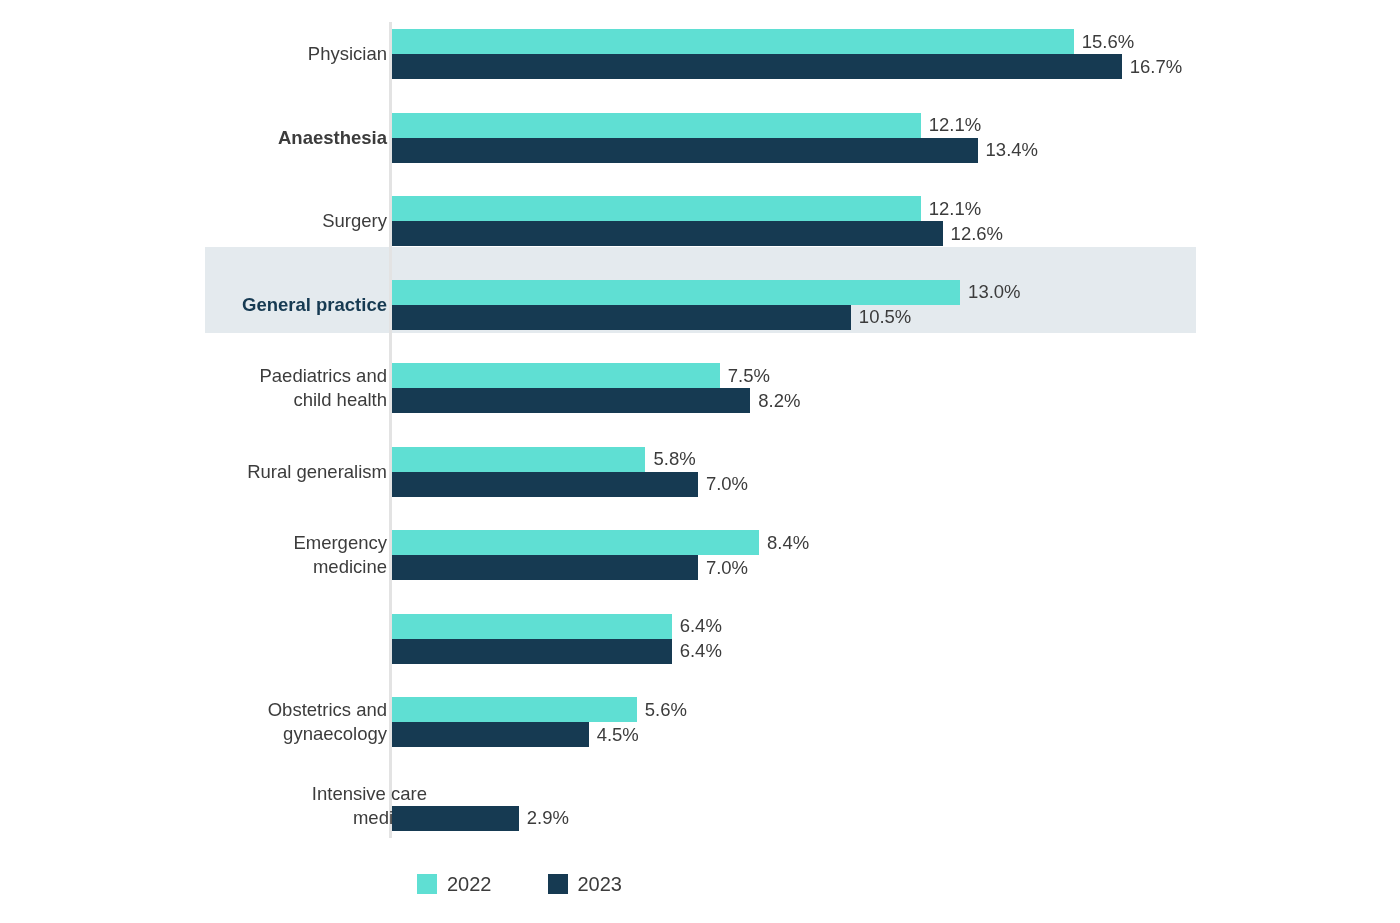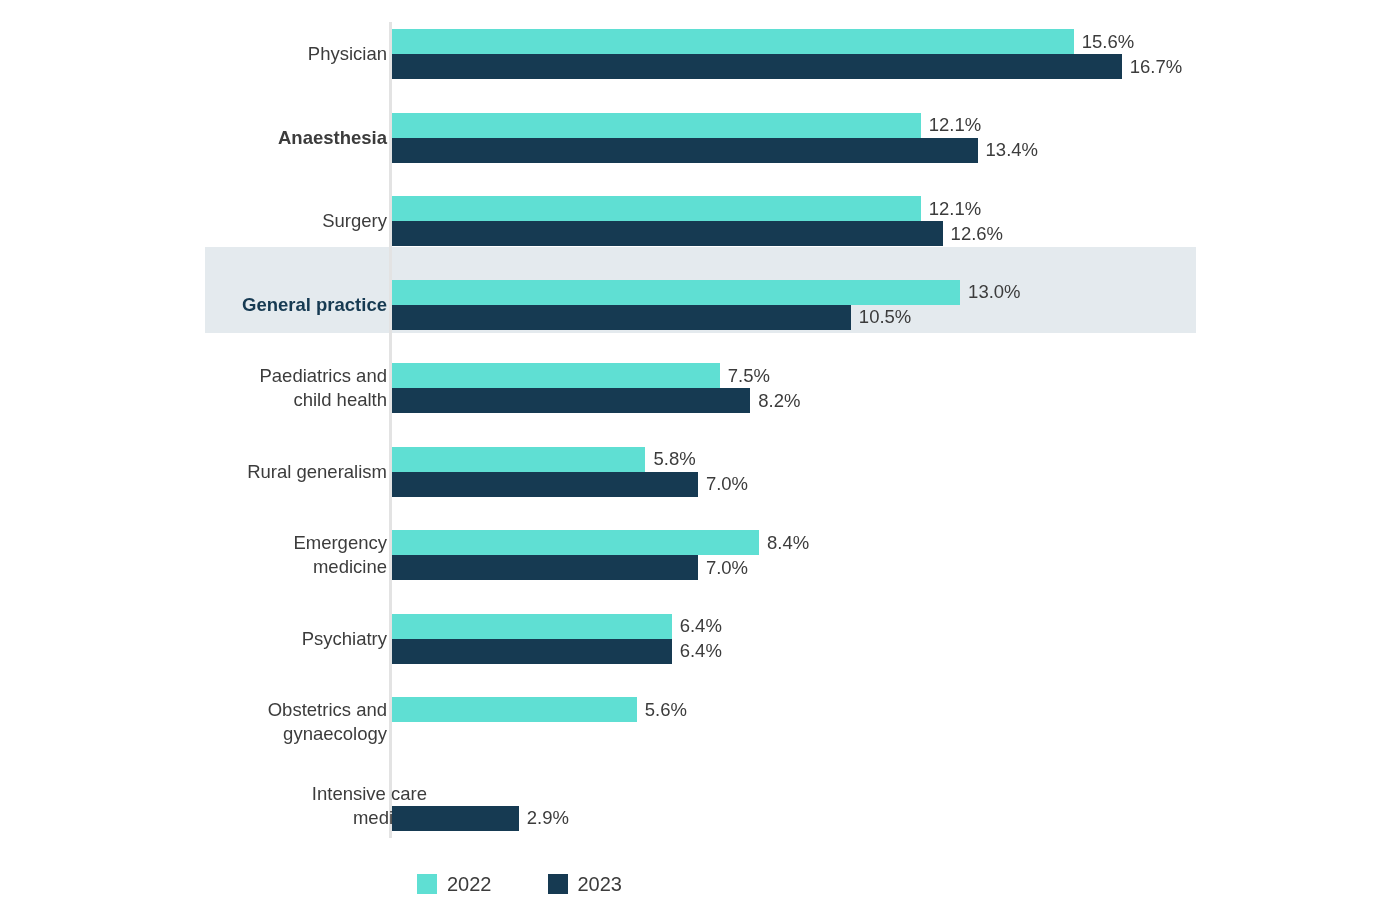--- a/index.html
+++ b/index.html
@@ -208,36 +208,39 @@
         <div class="bar-row" style="top: 0px; width: 1008px;">
           <div class="bar y2022" style="width: 367.08px;"></div>
           <span class="bar-value" style="left: 367.08px;">8.4%</span>
         </div>
         <div class="bar-row" style="top: 25px; width: 1008px;">
           <div class="bar y2023" style="width: 305.9px;"></div>
           <span class="bar-value" style="left: 305.9px;">7.0%</span>
         </div>
       </div>
       <div class="group" style="top: 613.5px; height: 50px;">
-        <div class="cat-label" style="top: 13px;">Psychiatry</div>
         <div class="bar-row" style="top: 0px; width: 1008px;">
           <div class="bar y2022" style="width: 279.68px;"></div>
           <span class="bar-value" style="left: 279.68px;">6.4%</span>
         </div>
         <div class="bar-row" style="top: 25px; width: 1008px;">
           <div class="bar y2023" style="width: 279.68px;"></div>
           <span class="bar-value" style="left: 279.68px;">6.4%</span>
         </div>
       </div>
       <div class="group" style="top: 697px; height: 50px;">
         <div class="cat-label" style="top: 1px;">Obstetrics and
 gynaecology</div>
         <div class="bar-row" style="top: 0px; width: 1008px;">
           <div class="bar y2022" style="width: 244.72px;"></div>
           <span class="bar-value" style="left: 244.72px;">5.6%</span>
+        </div>
+        <div class="bar-row" style="top: 25px; width: 1008px;">
+          <div class="bar y2023" style="width: 196.65px;"></div>
+          <span class="bar-value" style="left: 196.65px;">4.5%</span>
         </div>
       </div>
       <div class="group" style="top: 780.5px; height: 50px; padding-left: 40px;">
         <div class="cat-label" style="top: 1px;">Intensive care
 medicine</div>
         <div class="bar-row" style="top: 25px; width: 1008px;">
           <div class="bar y2023" style="width: 126.73px;"></div>
           <span class="bar-value" style="left: 126.73px;">2.9%</span>
         </div>
       </div>

